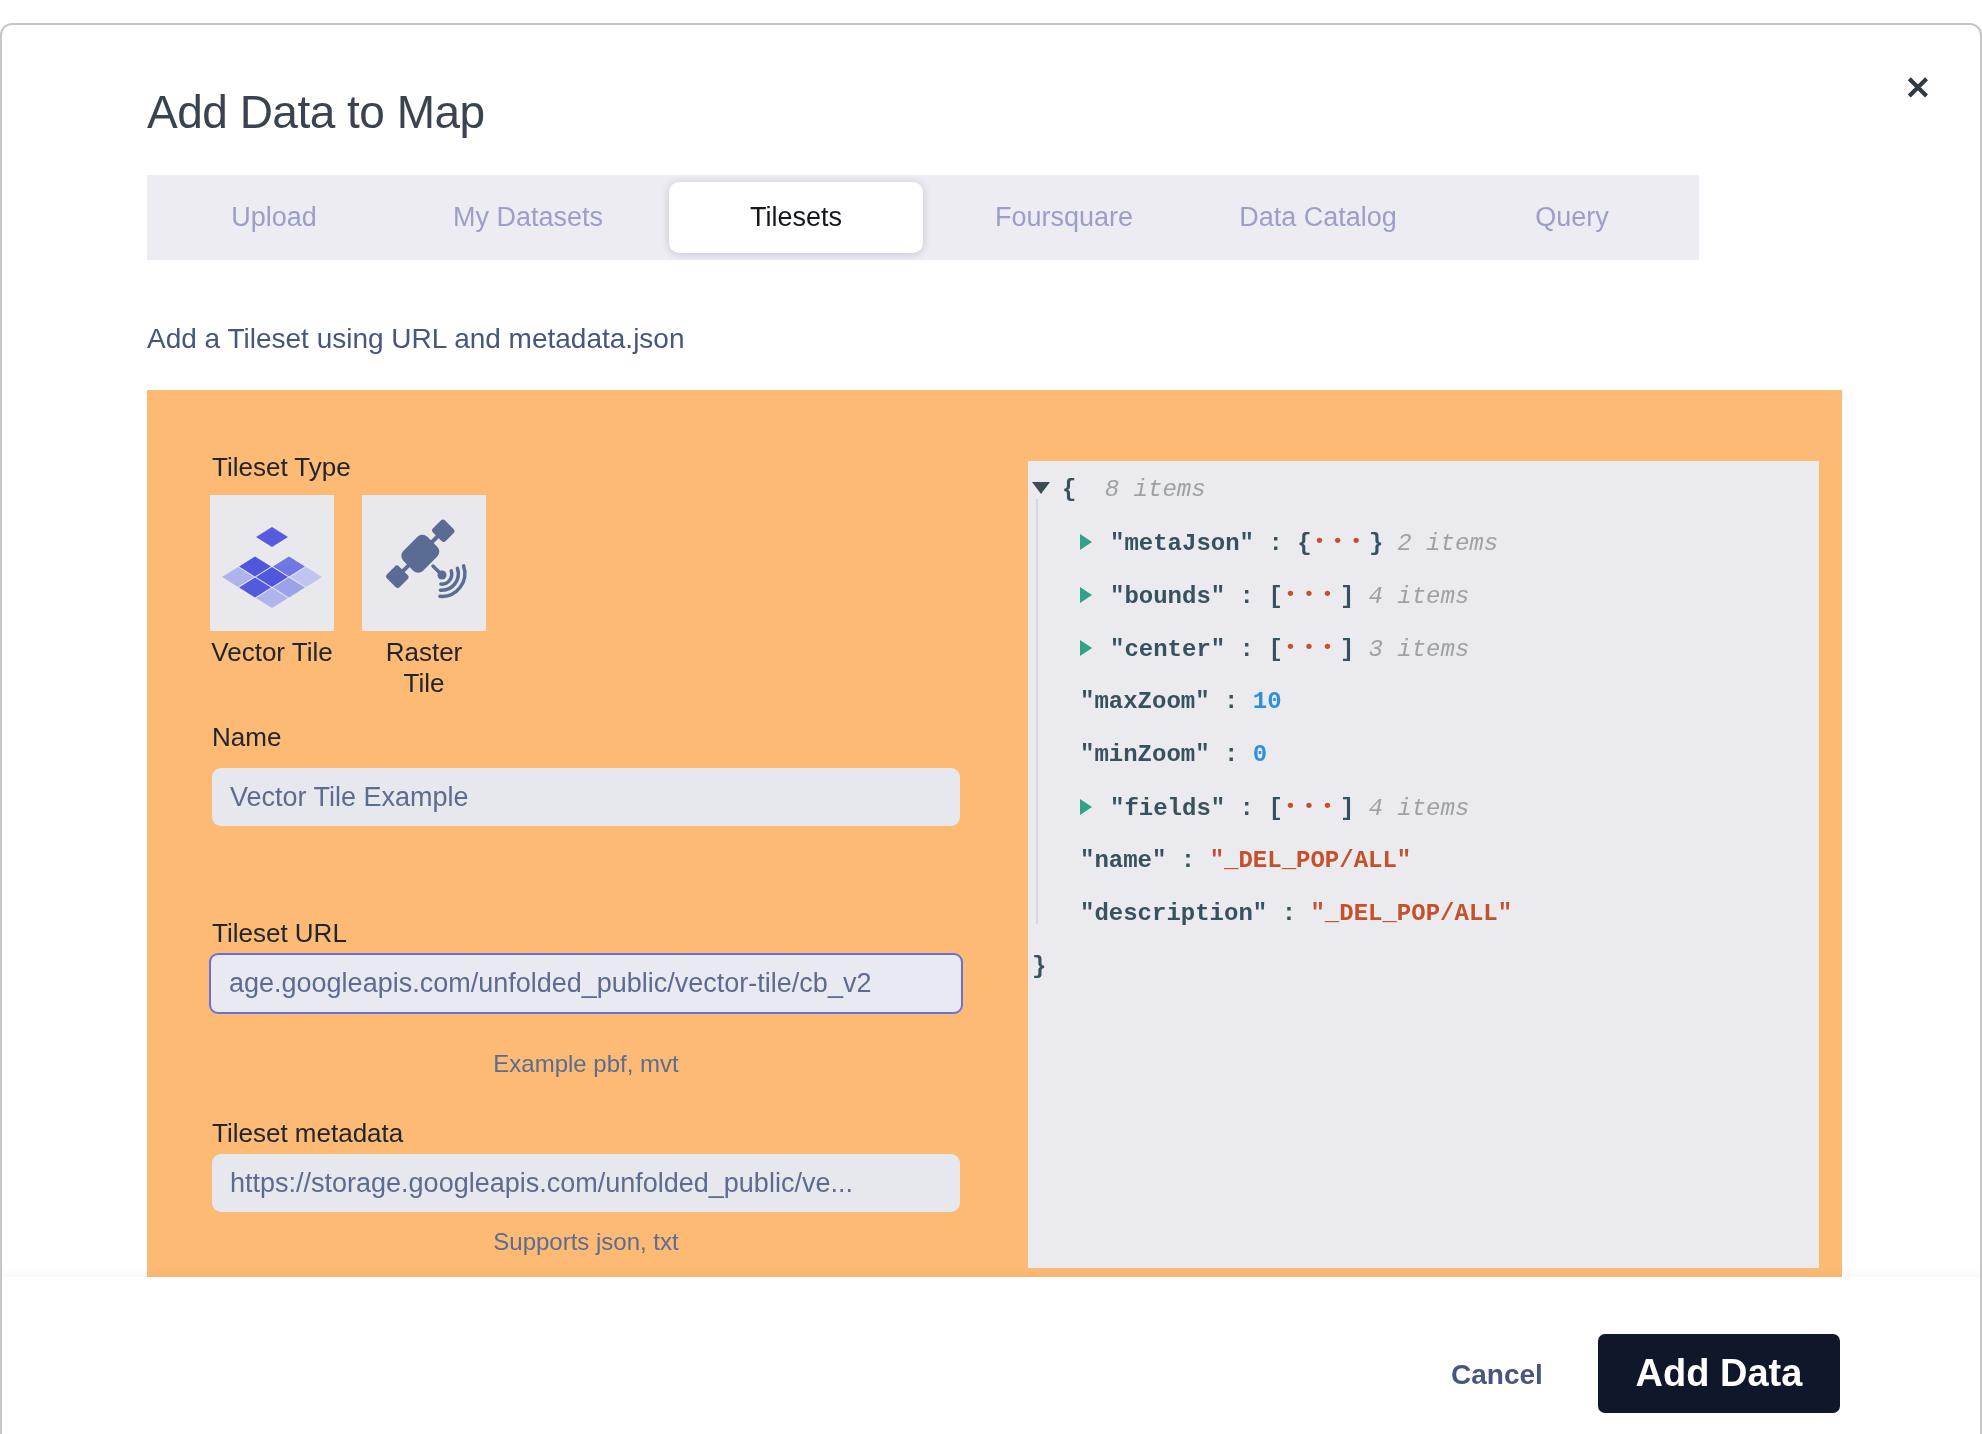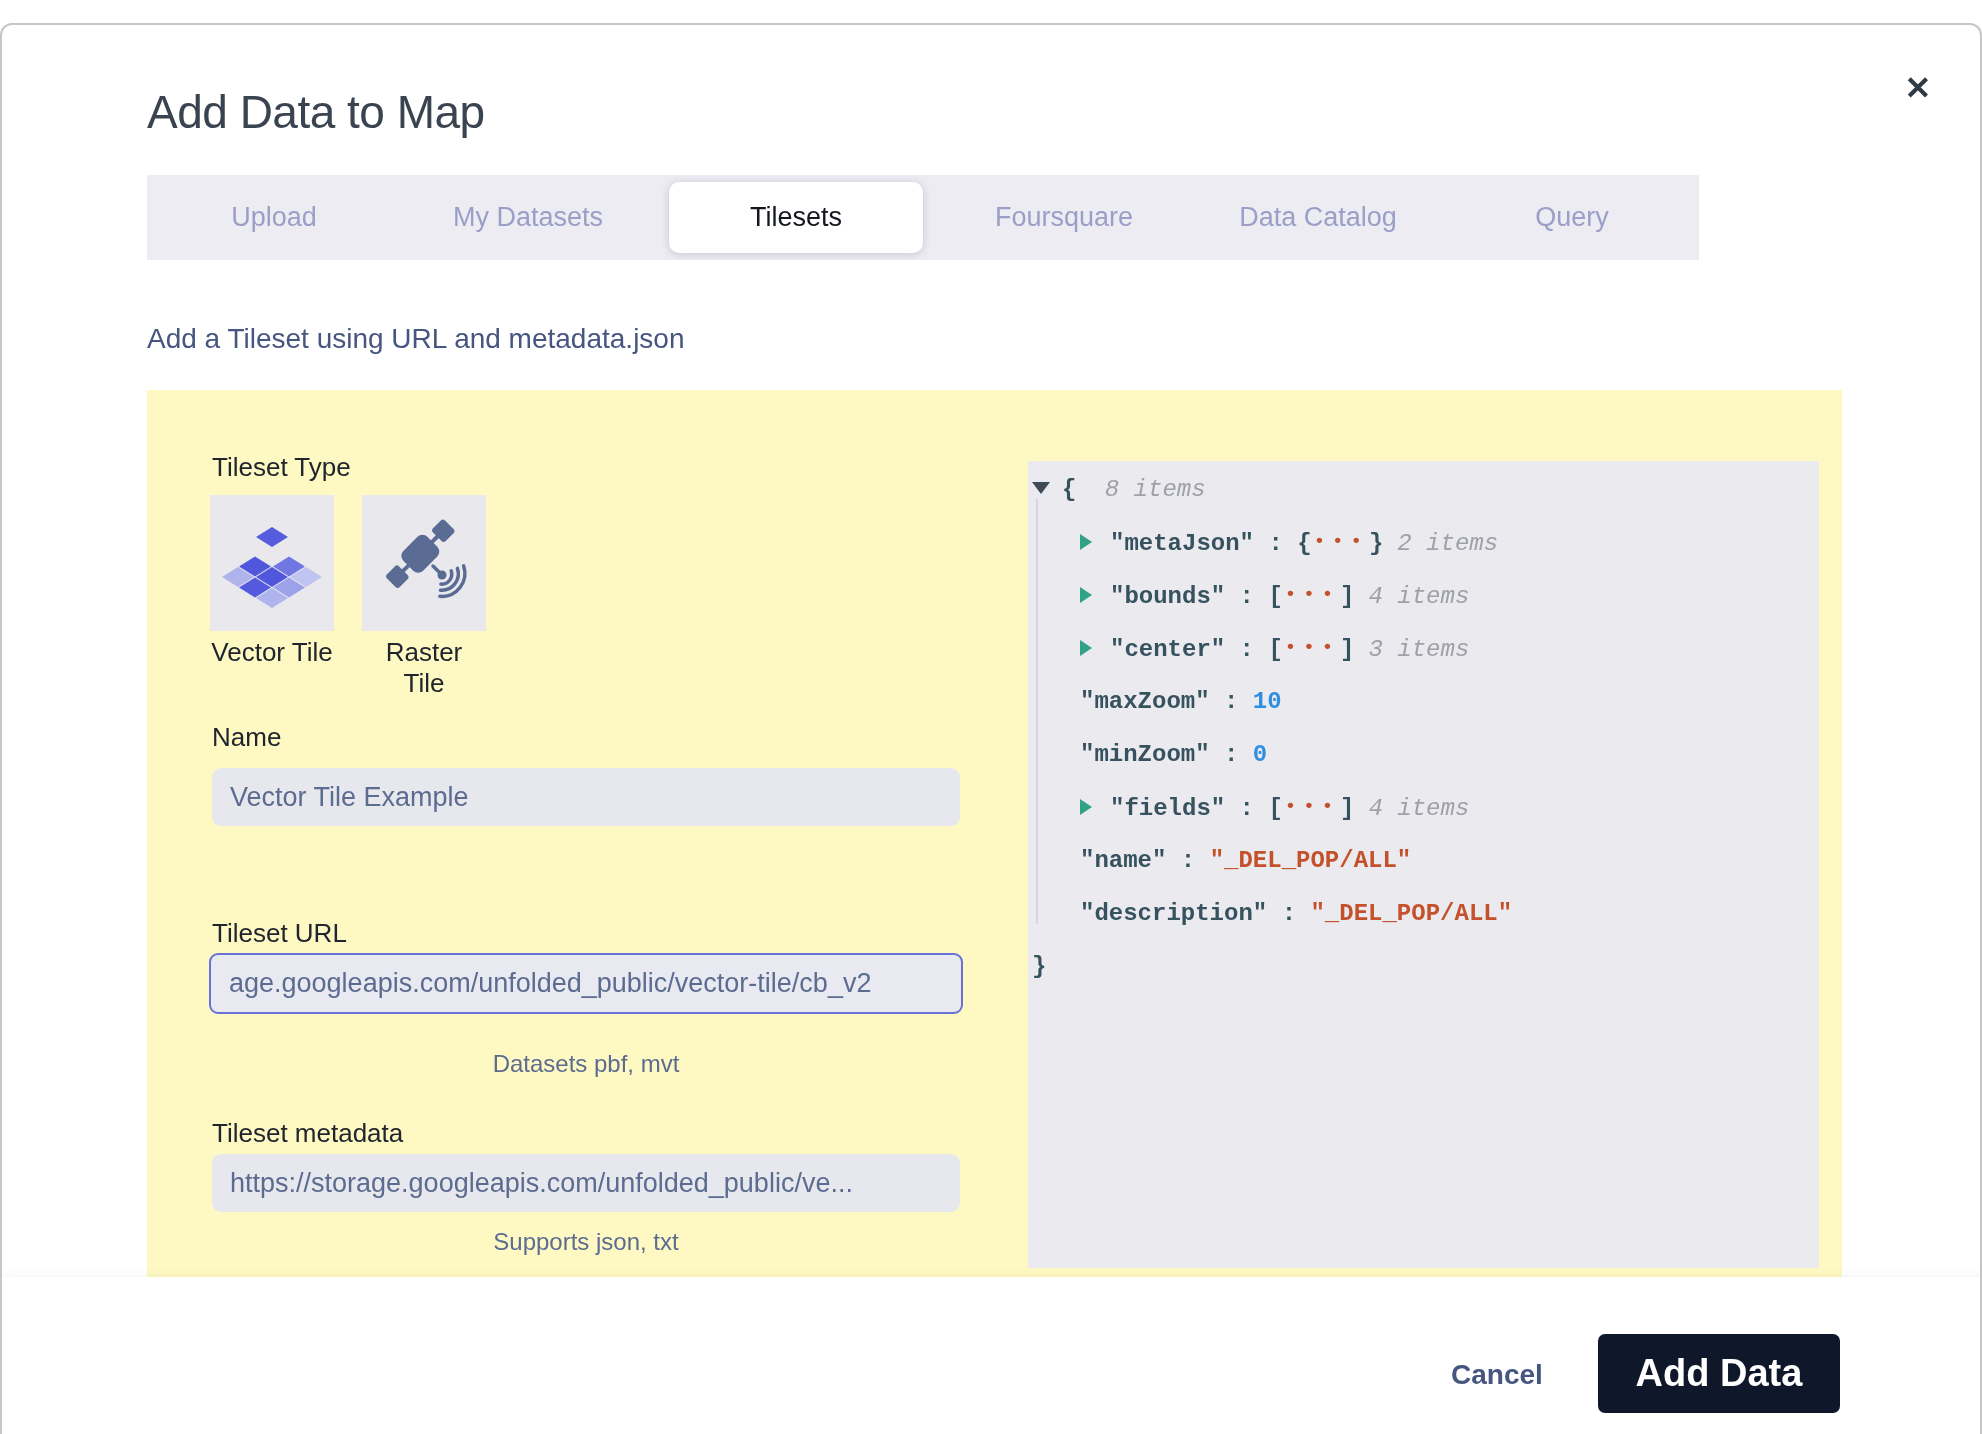--- a/index.html
+++ b/index.html
@@ -16,21 +16,21 @@
   .tabbar { position:absolute; left:145px; top:150px; width:1552px; height:85px;
             background:#ececf2; border-radius:0; display:flex; }
   .tab { flex:1; display:flex; align-items:center; justify-content:center;
          font-size:27px; color:#9b9fc7; cursor:pointer; border-radius:10px; }
   .tab.active { background:#ffffff; margin:7px 14px; color:#14171f; font-weight:500;
                 box-shadow:0 1px 8px rgba(20,20,60,0.18); }
 
   .subtitle { position:absolute; left:145px; top:298px; font-size:28px; color:#475680; }
 
   .panel { position:absolute; left:145px; top:365px; width:1695px; height:887px;
-           background:#fef9c3; }
+           background:#fdba74; }
 
   .field-label { position:absolute; font-size:26px; color:#20252e; }
   .type-label { left:65px; top:62px; }
 
   .tile { position:absolute; top:105px; width:124px; height:136px; background:#e8e8ed;
           display:flex; align-items:center; justify-content:center; cursor:pointer; }
   .tile-1 { left:63px; } .tile-2 { left:215px; }
   .tile-label { position:absolute; top:247px; width:124px; text-align:center;
                 font-size:26px; color:#20252e; }
   .tile-label-1 { left:63px; } .tile-label-2 { left:215px; }
@@ -141,21 +141,21 @@
     </div>
 
     <div class="tile-label tile-label-1">Vector Tile</div>
     <div class="tile-label tile-label-2">Raster Tile</div>
 
     <div class="field-label name-label">Name</div>
     <input class="text-input name-input" type="text" value="Vector Tile Example" style="">
 
     <div class="field-label url-label">Tileset URL</div>
     <input class="text-input url-input" type="text" value="age.googleapis.com/unfolded_public/vector-tile/cb_v2" style="">
-    <div class="hint url-hint">Datasets pbf, mvt</div>
+    <div class="hint url-hint">Example pbf, mvt</div>
 
     <div class="field-label meta-label">Tileset metadata</div>
     <input class="text-input meta-input" type="text" value="https://storage.googleapis.com/unfolded_public/ve..." style="">
     <div class="hint meta-hint">Supports json, txt</div>
 
     <div class="viewer">
       <div class="guide-line"></div>
       <div>
           <div class="json-row indent-0"><span class="arrow-slot"><span class="tri-down"></span></span><span class="tk-punct">{ </span><span class="tk-count">8 items</span></div>
           <div class="json-row indent-1"><span class="arrow-slot"><span class="tri-right"></span></span><span class="tk-key">"metaJson"</span><span class="tk-punct"> : </span><span class="tk-punct">{</span><span class="tk-dots">•••</span><span class="tk-punct">}</span><span class="tk-count">2 items</span></div>

